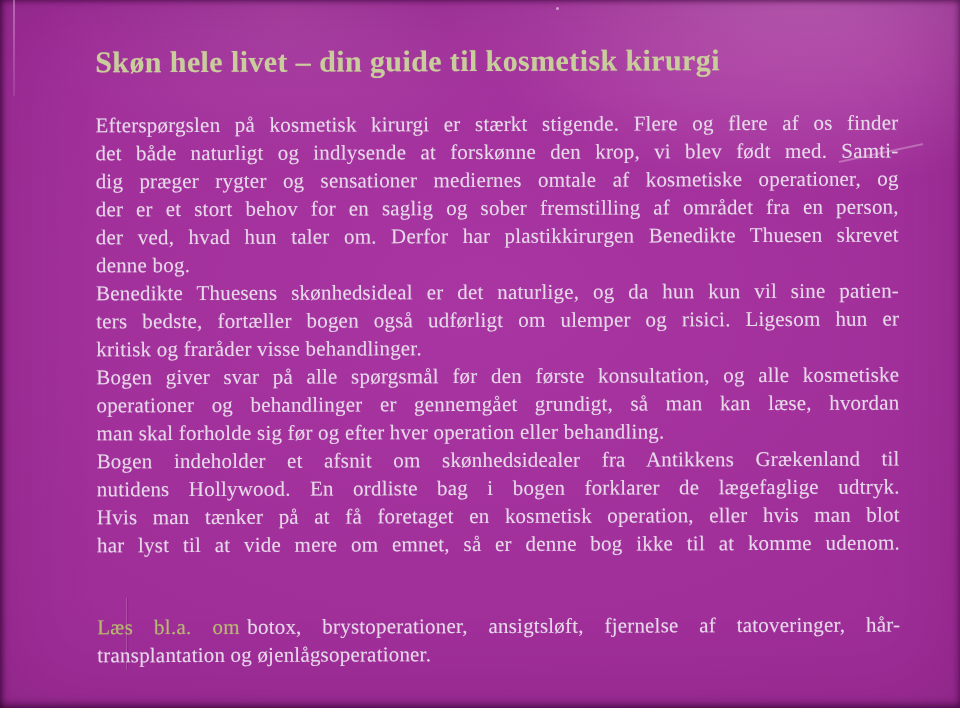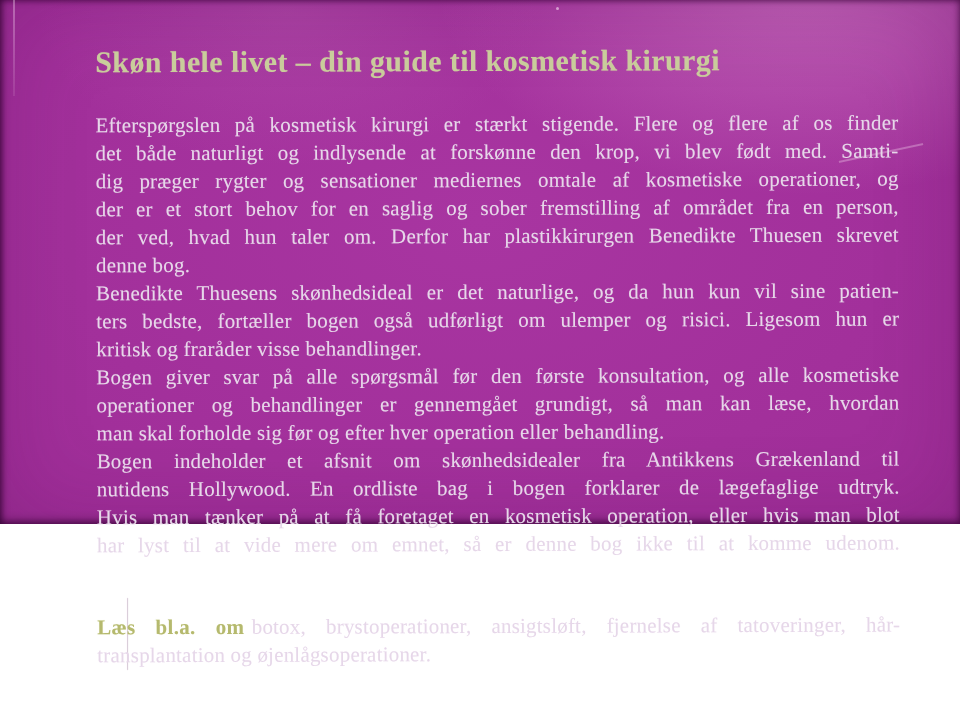--- a/index.html
+++ b/index.html
@@ -7,21 +7,21 @@
     padding: 0;
     width: 960px;
     height: 720px;
     overflow: hidden;
     font-family: "Liberation Serif", "DejaVu Serif", serif;
   }
 
   .cover {
     position: relative;
     width: 960px;
-    height: 524px;
+    height: 708px;
     background:
       radial-gradient(620px 360px at 84% -4%, rgba(222,148,210,0.50), rgba(222,148,210,0) 60%),
       radial-gradient(420px 260px at 30% 2%, rgba(190,110,182,0.28), rgba(190,110,182,0) 60%),
       radial-gradient(1500px 1000px at 50% 42%, var(--background-mid) 0%, var(--background) 55%, var(--background-dark) 100%);
     box-shadow:
       inset 0 0 90px rgba(70, 8, 70, 0.20),
       inset 5px 0 7px -3px rgba(40, 2, 40, 0.65),
       inset -4px 0 7px -3px rgba(55, 6, 55, 0.45),
       inset 0 4px 6px -3px rgba(60, 6, 60, 0.55),
       inset 0 -6px 8px -3px rgba(40, 2, 40, 0.60);
@@ -62,21 +62,21 @@
   .line.last {
     text-align-last: left;
   }
 
   .footer {
     margin-top: 54px;
   }
 
   .lead {
     color: var(--lead-green);
-    font-weight: 700;
+    font-weight: 400;
     letter-spacing: 0.3px;
     margin-right: 0.35em;
     text-shadow: 0 0 1px rgba(215, 220, 140, 0.35);
   }
 
   
   .scratch-v {
     position: absolute;
     left: 13px; top: 0;
     width: 2px; height: 96px;

